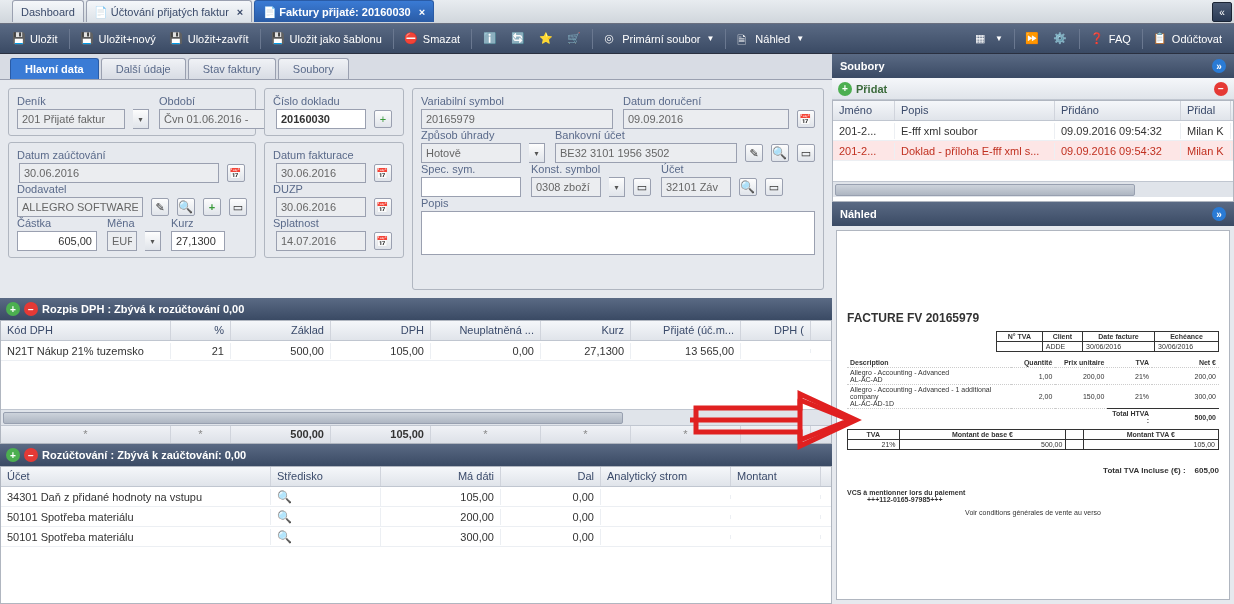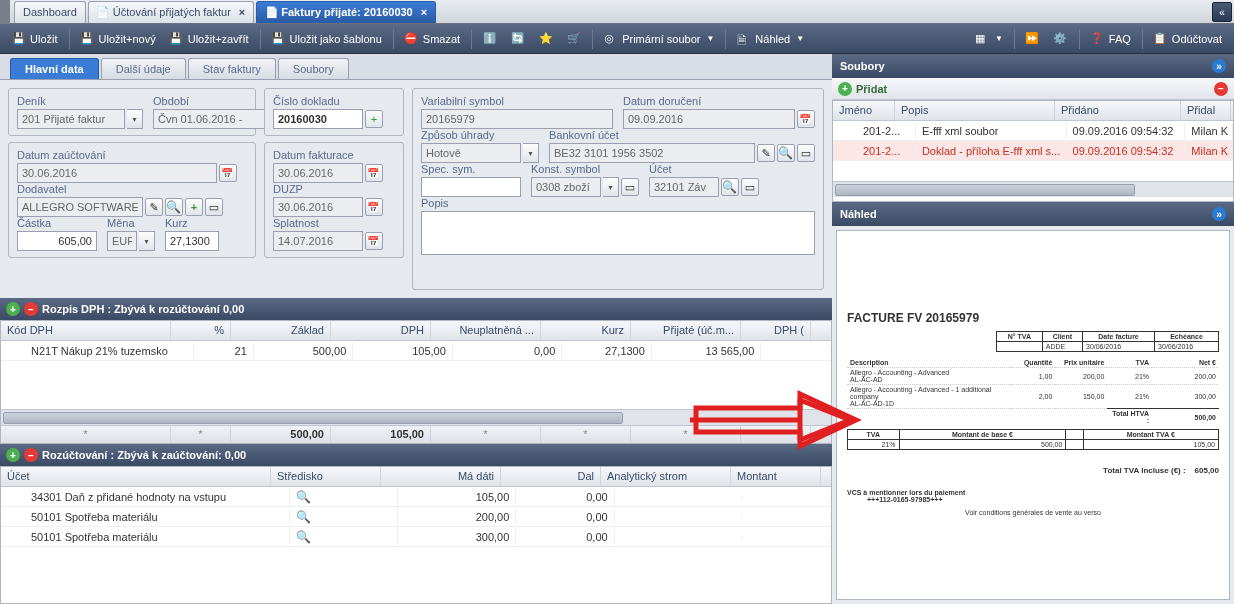--- a/index.html
+++ b/index.html
@@ -1,19 +1,19 @@
 <!DOCTYPE html>
 <html><head>
 <meta charset="utf-8">
 <style>
   * { box-sizing: border-box; margin: 0; padding: 0; }
   body { font-family: Tahoma, Arial, sans-serif; font-size: 11px; background: #7a7f8a; color: #333; width: 1234px; height: 604px; overflow: hidden; position: relative; }
   
   
-  .tab-bar { height: 24px; background: linear-gradient(#e8ecf0, #d0d6dc); display: flex; align-items: center; padding-left: 4px; border-bottom: 1px solid #6a7080; margin-left: 10px; }
+  .tab-bar { height: 24px; background: linear-gradient(#e8ecf0, #d0d6dc); display: flex; align-items: flex-start; padding-left: 12px; border-bottom: 1px solid #6a7080; }
   .tab { display: inline-flex; align-items: center; height: 22px; padding: 0 8px; margin-right: 2px; border: 1px solid #9aa0b0; border-bottom: none; background: linear-gradient(#f5f7fa, #dce2e8); border-radius: 3px 3px 0 0; color: #3a4a6a; cursor: pointer; gap: 4px; }
   .tab.active { background: linear-gradient(#3a7bd5, #2a5ba5); color: #fff; border-color: #2a5ba5; font-weight: bold; }
   .tab .close-x { font-weight: bold; margin-left: 4px; color: inherit; }
   .tab-icon { width: 12px; height: 12px; display: inline-block; }
   
   
   .toolbar { height: 30px; background: linear-gradient(#5a6a84, #3a4a64); display: flex; align-items: center; padding: 0 6px; gap: 2px; border-bottom: 1px solid #2a3040; }
   .tb-btn { display: inline-flex; align-items: center; height: 24px; padding: 0 6px; color: #fff; gap: 4px; cursor: pointer; border-radius: 2px; }
   .tb-sep { width: 1px; height: 20px; background: #6a7890; margin: 0 3px; }
   .tb-icon { width: 14px; height: 14px; display: inline-block; flex-shrink: 0; }
@@ -30,39 +30,39 @@
   .ftab { padding: 4px 14px; border: 1px solid #9aa0b0; border-bottom: none; background: linear-gradient(#f0f2f6, #d8dce4); margin-right: 2px; border-radius: 3px 3px 0 0; color: #5a6a8a; cursor: pointer; }
   .ftab.active { background: #3a7bd5; color: #fff; font-weight: bold; border-color: #2a5ba5; }
   
   
   .form-body { height: 218px; background: #e6e9ee; padding: 8px; display: flex; gap: 8px; }
   .fieldbox { border: 1px solid #b0b6c0; border-radius: 3px; padding: 6px 8px; background: #e6e9ee; }
   .fb-col { display: flex; flex-direction: column; gap: 4px; }
   .fb-row { display: flex; gap: 10px; }
   .fld { display: flex; flex-direction: column; gap: 2px; }
   .fld label { color: #5a6a8a; font-size: 11px; }
-  .fld-inline { display: flex; gap: 2px; align-items: center; }
+  .fld-inline { display: flex; gap: 8px; align-items: center; justify-content: center; }
   .inp { height: 20px; border: 1px solid #9aa0b0; background: #fff; padding: 0 4px; font: inherit; color: #333; }
   .inp.ro { background: #ebedf0; color: #666; }
   .icon-btn { width: 18px; height: 18px; border: 1px solid #9aa0b0; background: linear-gradient(#fdfdfd,#e0e4ea); display: inline-flex; align-items: center; justify-content: center; cursor: pointer; border-radius: 2px; }
   .drop-arr { width: 16px; height: 20px; border: 1px solid #9aa0b0; border-left:none; background: linear-gradient(#fdfdfd,#e0e4ea); display:inline-flex; align-items:center; justify-content:center; font-size:8px; color:#555; cursor:pointer;}
   
   
   .section-bar { height: 22px; background: linear-gradient(#5a6a84, #3a4a64); display: flex; align-items: center; padding: 0 6px; color: #fff; gap: 4px; }
   .sb-title { font-weight: bold; }
   .circ { width: 14px; height: 14px; border-radius: 50%; display:inline-flex; align-items:center; justify-content:center; font-size:10px; font-weight:bold; cursor:pointer; }
   .circ.green { background:#4caf50; color:#fff; }
   .circ.red { background:#e53935; color:#fff; }
   .circ.blue { background:#2a7bd5; color:#fff; }
 
   
   .grid { background:#fff; border:1px solid #b0b6c0; }
   .grid-h { display:flex; height:20px; background:linear-gradient(#f5f7fa,#e0e4ea); border-bottom:1px solid #c0c6d0; }
   .gh { padding:3px 6px; border-right:1px solid #d0d4dc; color:#3a4a6a; white-space:nowrap; overflow:hidden; }
-  .grid-r { display:flex; height:20px; border-bottom:1px solid #eceff3; align-items:center;padding-left:24px; }
+  .grid-r { display:flex; height:20px; border-bottom:1px solid #eceff3; align-items:center; }
   .gc { padding:2px 6px; border-right:1px solid #eceff3; white-space:nowrap; overflow:hidden; }
   .grid-r.sel { background:#fde6e6; }
   .grid-foot { display:flex; height:18px; background:linear-gradient(#f0f2f6,#dde1e8); border-top:1px solid #c0c6d0; }
   .gf { padding:2px 6px; text-align:center; color:#888; border-right:1px solid #d0d4dc; }
   .hscroll { height:16px; background:#e0e4ea; border-top:1px solid #c0c6d0; position:relative; }
   .hscroll-thumb { position:absolute; height:12px; top:2px; background:linear-gradient(#cdd3db,#aeb6c2); border:1px solid #98a0b0; border-radius:2px; }
 
   .mag { color:#d99a00; font-size:12px; }
   
   

